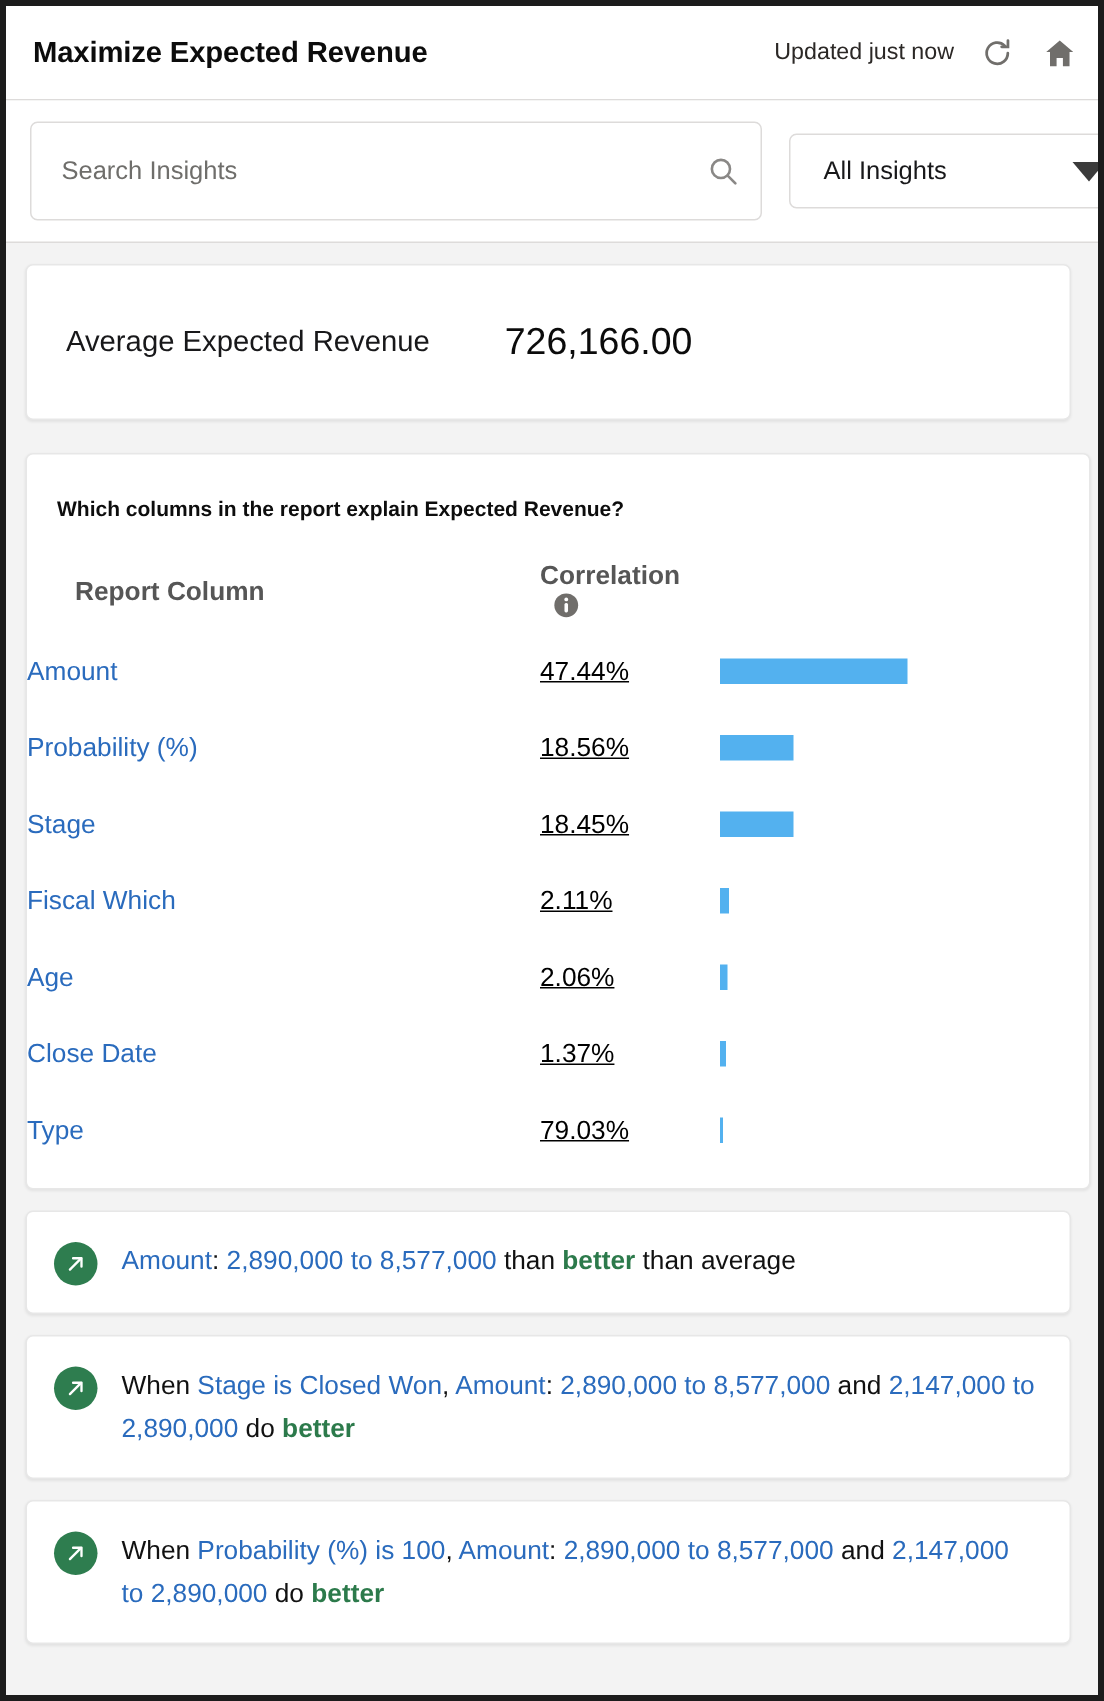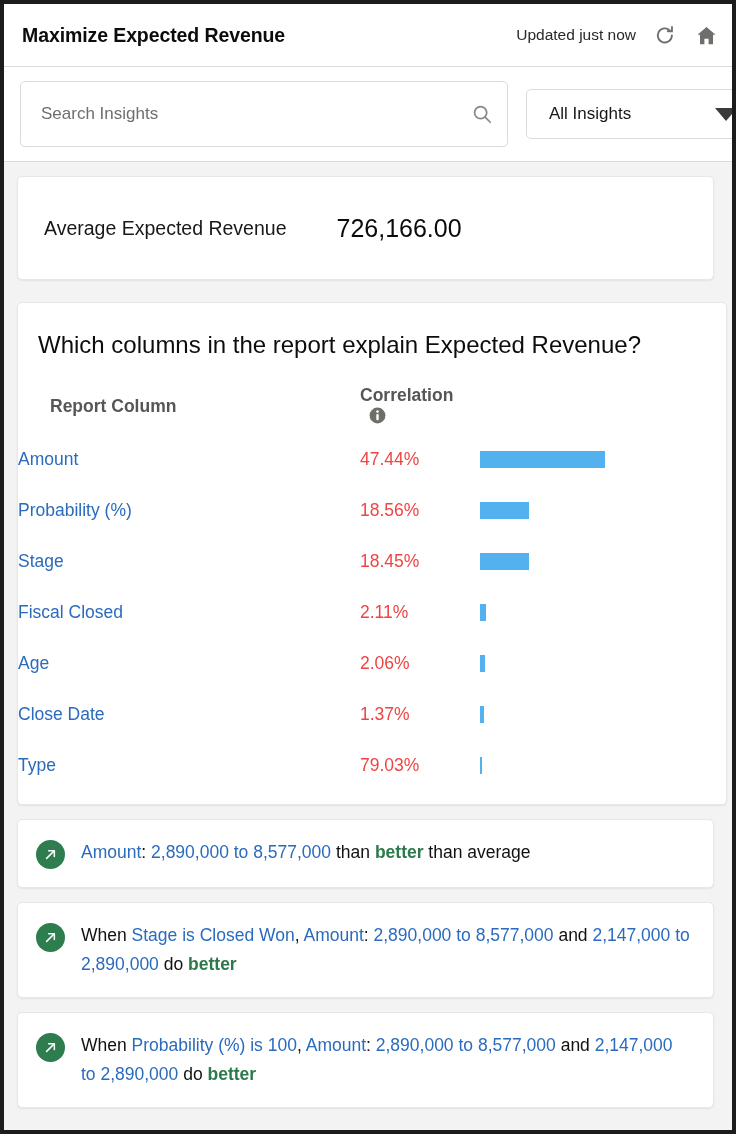--- a/index.html
+++ b/index.html
@@ -173,22 +173,22 @@
   }
 
   
   .corr-card {
     width: 710px;
     padding: 28px 0 24px 0;
     box-sizing: border-box;
     margin-bottom: 14px;
   }
   .corr-title {
-    font-size: 24px;
-    font-weight: normal;
+    font-size: 14px;
+    font-weight: bold;
     color: #0d0d0d;
     padding: 0 20px 0 20px;
     margin-bottom: 26px;
   }
   table.corr {
     width: 100%;
     border-collapse: collapse;
     table-layout: fixed;
   }
   table.corr th {
@@ -206,21 +206,21 @@
     padding: 0 0 30px 0;
     vertical-align: middle;
   }
   table.corr tr.row:last-child td { padding-bottom: 4px; }
   td.c-name { padding-left: 32px; }
   td.c-name a {
     color: #2a6bbd;
     text-decoration: none;
     cursor: pointer;
   }
-  td.c-corr { color: #ef4444; }
+  td.c-corr { color: #000000; text-decoration: underline; }
   td.c-bar { padding-left: 0; }
   .bar {
     height: 17px;
     background: #53b1ef;
     border-radius: 0;
     min-width: 2px;
   }
   .info-icon {
     display: inline-flex;
     vertical-align: -3px;
@@ -337,21 +337,21 @@
                 </td>
               </tr>
               <tr class="row">
                 <td class="c-name"><a>Stage</a></td>
                 <td class="c-corr">18.45%</td>
                 <td class="c-bar">
                   <div class="bar" style="width: 48.614px; background: rgb(83, 177, 239);"></div>
                 </td>
               </tr>
               <tr class="row">
-                <td class="c-name"><a>Fiscal Closed</a></td>
+                <td class="c-name"><a>Fiscal Which</a></td>
                 <td class="c-corr">2.11%</td>
                 <td class="c-bar">
                   <div class="bar" style="width: 5.55965px; background: rgb(83, 177, 239);"></div>
                 </td>
               </tr>
               <tr class="row">
                 <td class="c-name"><a>Age</a></td>
                 <td class="c-corr">2.06%</td>
                 <td class="c-bar">
                   <div class="bar" style="width: 5.42791px; background: rgb(83, 177, 239);"></div>

